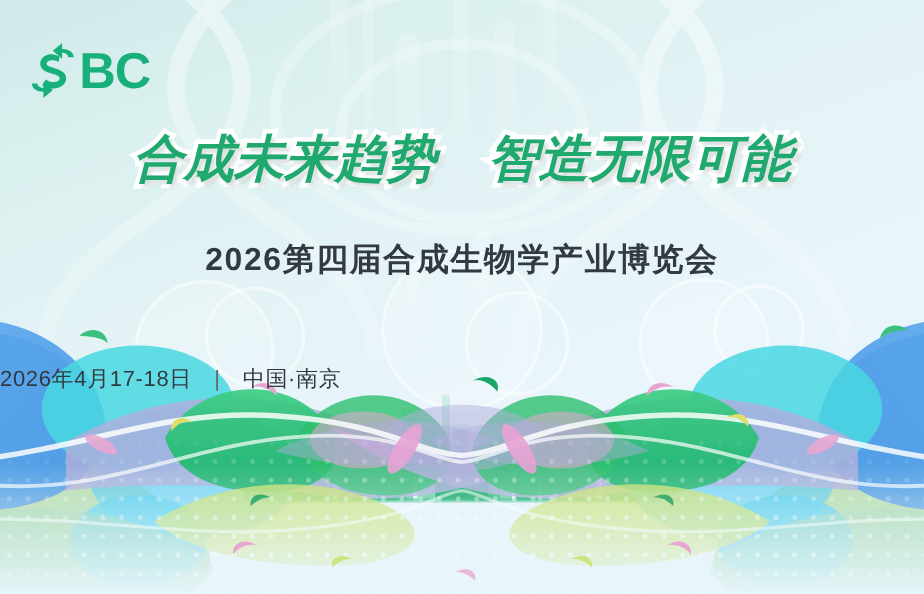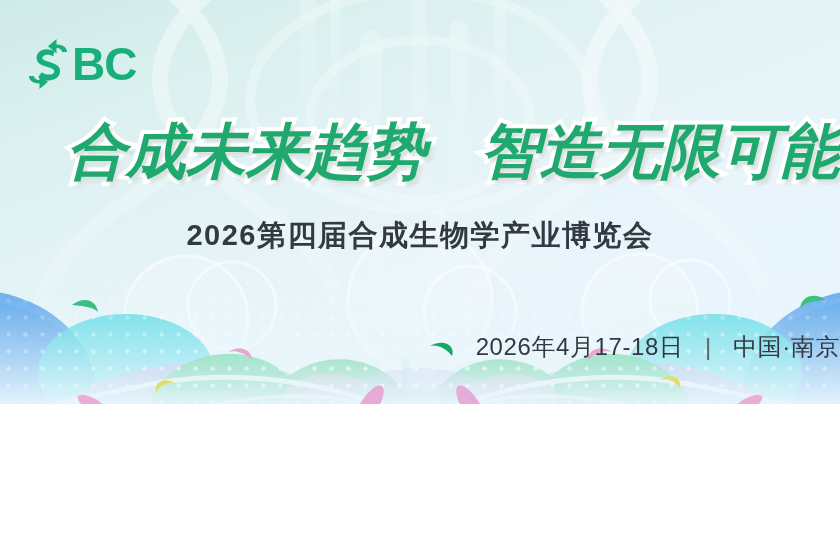--- a/index.html
+++ b/index.html
@@ -1,42 +1,42 @@
 <!DOCTYPE html>
 <html><head>
 <meta charset="utf-8">
 <style>
   html,body{margin:0;padding:0;background:#fff;}
   body{font-family:"Liberation Sans","DejaVu Sans",sans-serif;}
 
   #poster{
     position:relative;
-    width:840px;height:404px;
+    width:840px;height:540px;
     overflow:hidden;
     background:linear-gradient(160deg,#cfeae9 0%,#daf0ef 18%,#e4f3f6 42%,#e9f5fb 66%,#e7f4fb 100%);
   }
 
   
   .layer{position:absolute;inset:0;pointer-events:none;}
 
   
   #logo{position:absolute;left:26px;top:38px;display:flex;align-items:center;gap:2px;z-index:30;}
   #logo .mark{width:44px;height:52px;display:block;}
   #logo .wordmark{
     font-size:46px;font-weight:700;letter-spacing:-1px;line-height:1;
     color:#18b07a;font-family:"Liberation Sans",sans-serif;
   }
 
   
   #headline{
     position:absolute;left:0;right:0;top:122px;
-    text-align:right;z-index:30;
+    text-align:center;z-index:30;
     font-family:"Liberation Serif","DejaVu Serif",serif;
     font-weight:700;font-style:italic;
-    font-size:60px;line-height:1;
+    font-size:46px;line-height:1;
     color:#1fa96e;
     white-space:nowrap;
   }
   #headline .seg{display:inline-block;}
   #headline .gap{display:inline-block;width:24px;}
   .hl-txt{
     position:relative;display:inline-block;
     color:#1fa96e;
     -webkit-text-stroke:8px #ffffff;
     paint-order:stroke fill;
@@ -47,22 +47,22 @@
   #subtitle{
     position:absolute;left:0;right:0;top:216px;
     text-align:center;z-index:30;
     font-size:29px;font-weight:700;letter-spacing:1.5px;
     color:#333941;
   }
 
   
   #dateline{
     position:absolute;left:0;right:0;top:331px;
-    text-align:right;z-index:30;
-    font-size:24px;letter-spacing:.6px;color:#333941;
+    text-align:left;z-index:30;
+    font-size:20px;letter-spacing:.6px;color:#333941;
   }
   #dateline .sep{display:inline-block;padding:0 14px;color:#5d666f;font-weight:300;}
 
   
   #dots{
     position:absolute;left:0;right:0;bottom:0;height:180px;z-index:6;
     background-image:radial-gradient(circle,rgba(255,255,255,.85) 2.1px,transparent 2.3px);
     background-size:17px 17px;
     -webkit-mask-image:radial-gradient(ellipse 120% 120% at 50% 115%,#000 20%,rgba(0,0,0,.35) 62%,transparent 85%);
     mask-image:radial-gradient(ellipse 120% 120% at 50% 115%,#000 20%,rgba(0,0,0,.35) 62%,transparent 85%);

